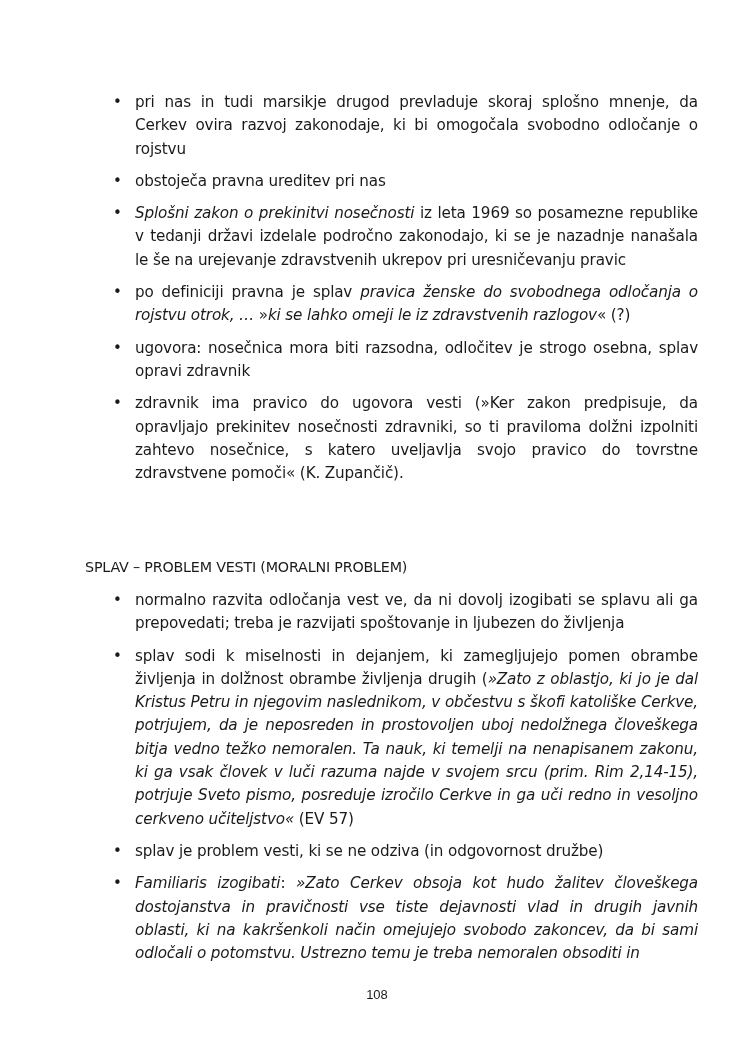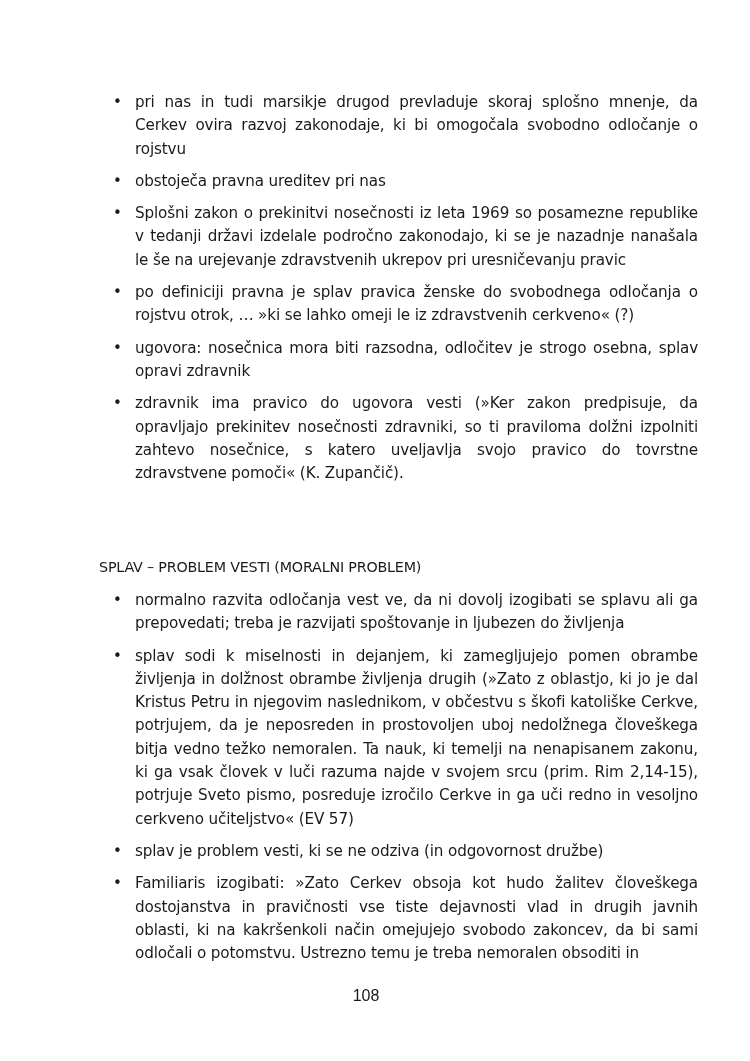--- a/index.html
+++ b/index.html
@@ -4,38 +4,38 @@
 <style>
   html, body { margin: 0; padding: 0; background: #ffffff; }
   body { width: 750px; height: 1061px; position: relative; overflow: hidden;
          font-family: "DejaVu Sans", "Liberation Sans", sans-serif; color: #1a1a1a; }
   .page { position: absolute; left: 0; top: 0; width: 750px; height: 1061px; }
   ul.list { list-style: none; margin: 0; padding: 0; position: absolute; left: 110px; width: 588px; }
   ul.list li { position: relative; padding-left: 25px; font-size: 15.2px; line-height: 23.3px;
                text-align: justify; margin: 0; letter-spacing: -0.15px; }
   ul.list li + li { margin-top: 9px; }
   .bullet { position: absolute; left: 3px; top: 0; width: 12px; font-size: 15px; }
-  .it { }
-  .heading { position: absolute; left: 99px; top: 557px; font-size: 14.3px; line-height: 20px;
+  .it { font-style: italic; }
+  .heading { position: absolute; left: 85px; top: 557px; font-size: 14.3px; line-height: 20px;
              letter-spacing: -0.2px; }
-  .pagenum { position: absolute; left: 4px; width: 724px; top: 987px; text-align: center;
-             font-family: "Liberation Sans", sans-serif; font-size: 16px; }
+  .pagenum { position: absolute; left: 15px; width: 724px; top: 987px; text-align: center;
+             font-family: "Liberation Sans", sans-serif; font-size: 13px; }
   #list1 { top: 91px; }
   #list2 { top: 589px; }
 </style>
 </head>
 <body>
 
 <div class="page">
 
   <ul class="list" id="list1">
     <li><span class="bullet">•</span><span>pri nas in tudi marsikje drugod prevladuje skoraj splošno mnenje, da Cerkev ovira razvoj zakonodaje, ki bi omogočala svobodno odločanje o rojstvu</span></li>
     <li><span class="bullet">•</span><span>obstoječa pravna ureditev pri nas</span></li>
     <li><span class="bullet">•</span><span class="it">Splošni zakon o prekinitvi nosečnosti</span><span> iz leta 1969 so posamezne republike v tedanji državi izdelale področno zakonodajo, ki se je nazadnje nanašala le še na urejevanje zdravstvenih ukrepov pri uresničevanju pravic</span></li>
-    <li><span class="bullet">•</span><span>po definiciji pravna je splav </span><span class="it">pravica ženske do svobodnega odločanja o rojstvu otrok, …</span><span> »</span><span class="it">ki se lahko omeji le iz zdravstvenih cerkveno</span><span>« (?)</span></li>
+    <li><span class="bullet">•</span><span>po definiciji pravna je splav </span><span class="it">pravica ženske do svobodnega odločanja o rojstvu otrok, …</span><span> »</span><span class="it">ki se lahko omeji le iz zdravstvenih razlogov</span><span>« (?)</span></li>
     <li><span class="bullet">•</span><span>ugovora: nosečnica mora biti razsodna, odločitev je strogo osebna, splav opravi zdravnik</span></li>
     <li><span class="bullet">•</span><span>zdravnik ima pravico do ugovora vesti (»Ker zakon predpisuje, da opravljajo prekinitev nosečnosti zdravniki, so ti praviloma dolžni izpolniti zahtevo nosečnice, s katero uveljavlja svojo pravico do tovrstne zdravstvene pomoči« (K. Zupančič).</span></li>
   </ul>
 
   <div class="heading">SPLAV – PROBLEM VESTI (MORALNI PROBLEM)</div>
 
   <ul class="list" id="list2">
     <li><span class="bullet">•</span><span>normalno razvita odločanja vest ve, da ni dovolj izogibati se splavu ali ga prepovedati; treba je razvijati spoštovanje in ljubezen do življenja</span></li>
     <li><span class="bullet">•</span><span>splav sodi k miselnosti in dejanjem, ki zamegljujejo pomen obrambe življenja in dolžnost obrambe življenja drugih (</span><span class="it">»Zato z oblastjo, ki jo je dal Kristus Petru in njegovim naslednikom, v občestvu s škofi katoliške Cerkve, potrjujem, da je neposreden in prostovoljen uboj nedolžnega človeškega bitja vedno težko nemoralen. Ta nauk, ki temelji na nenapisanem zakonu, ki ga vsak človek v luči razuma najde v svojem srcu (prim. Rim 2,14-15), potrjuje Sveto pismo, posreduje izročilo Cerkve in ga uči redno in vesoljno cerkveno učiteljstvo«</span><span> (EV 57)</span></li>
     <li><span class="bullet">•</span><span>splav je problem vesti, ki se ne odziva (in odgovornost družbe)</span></li>

